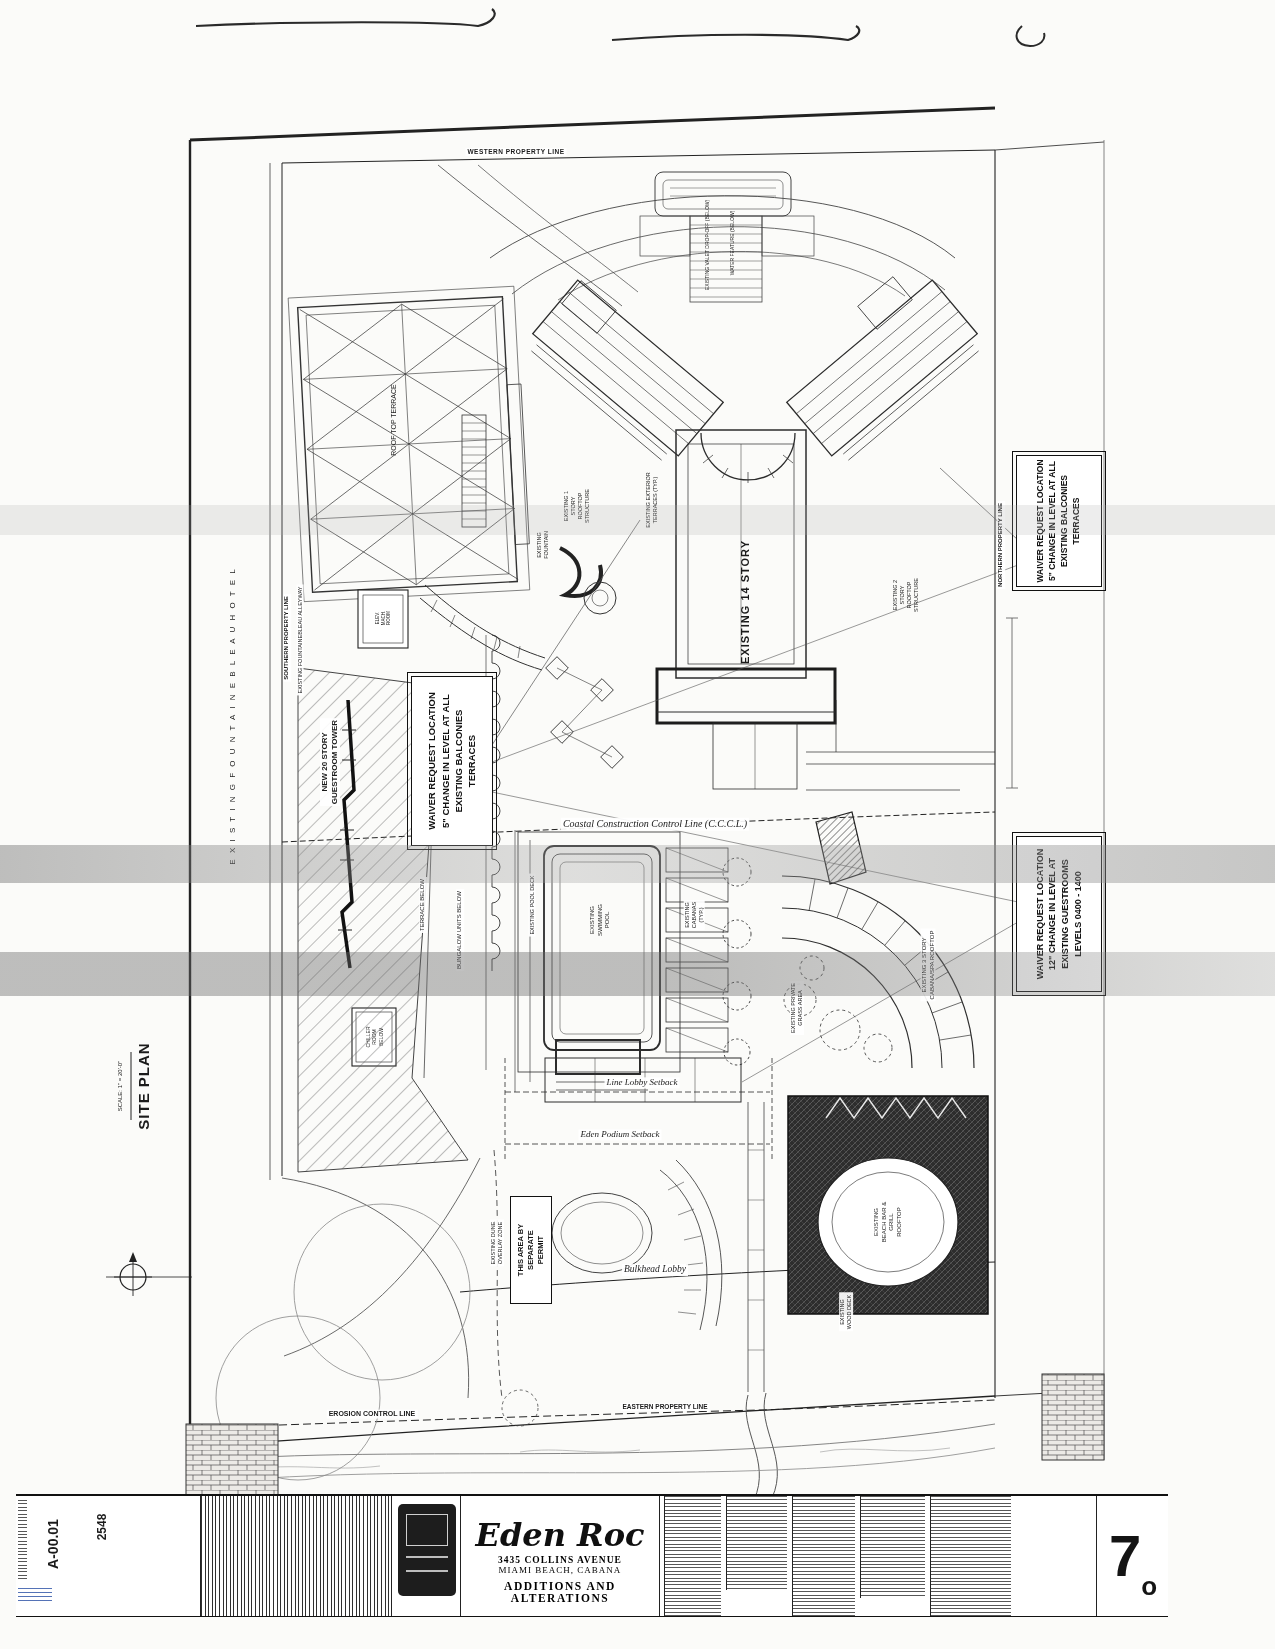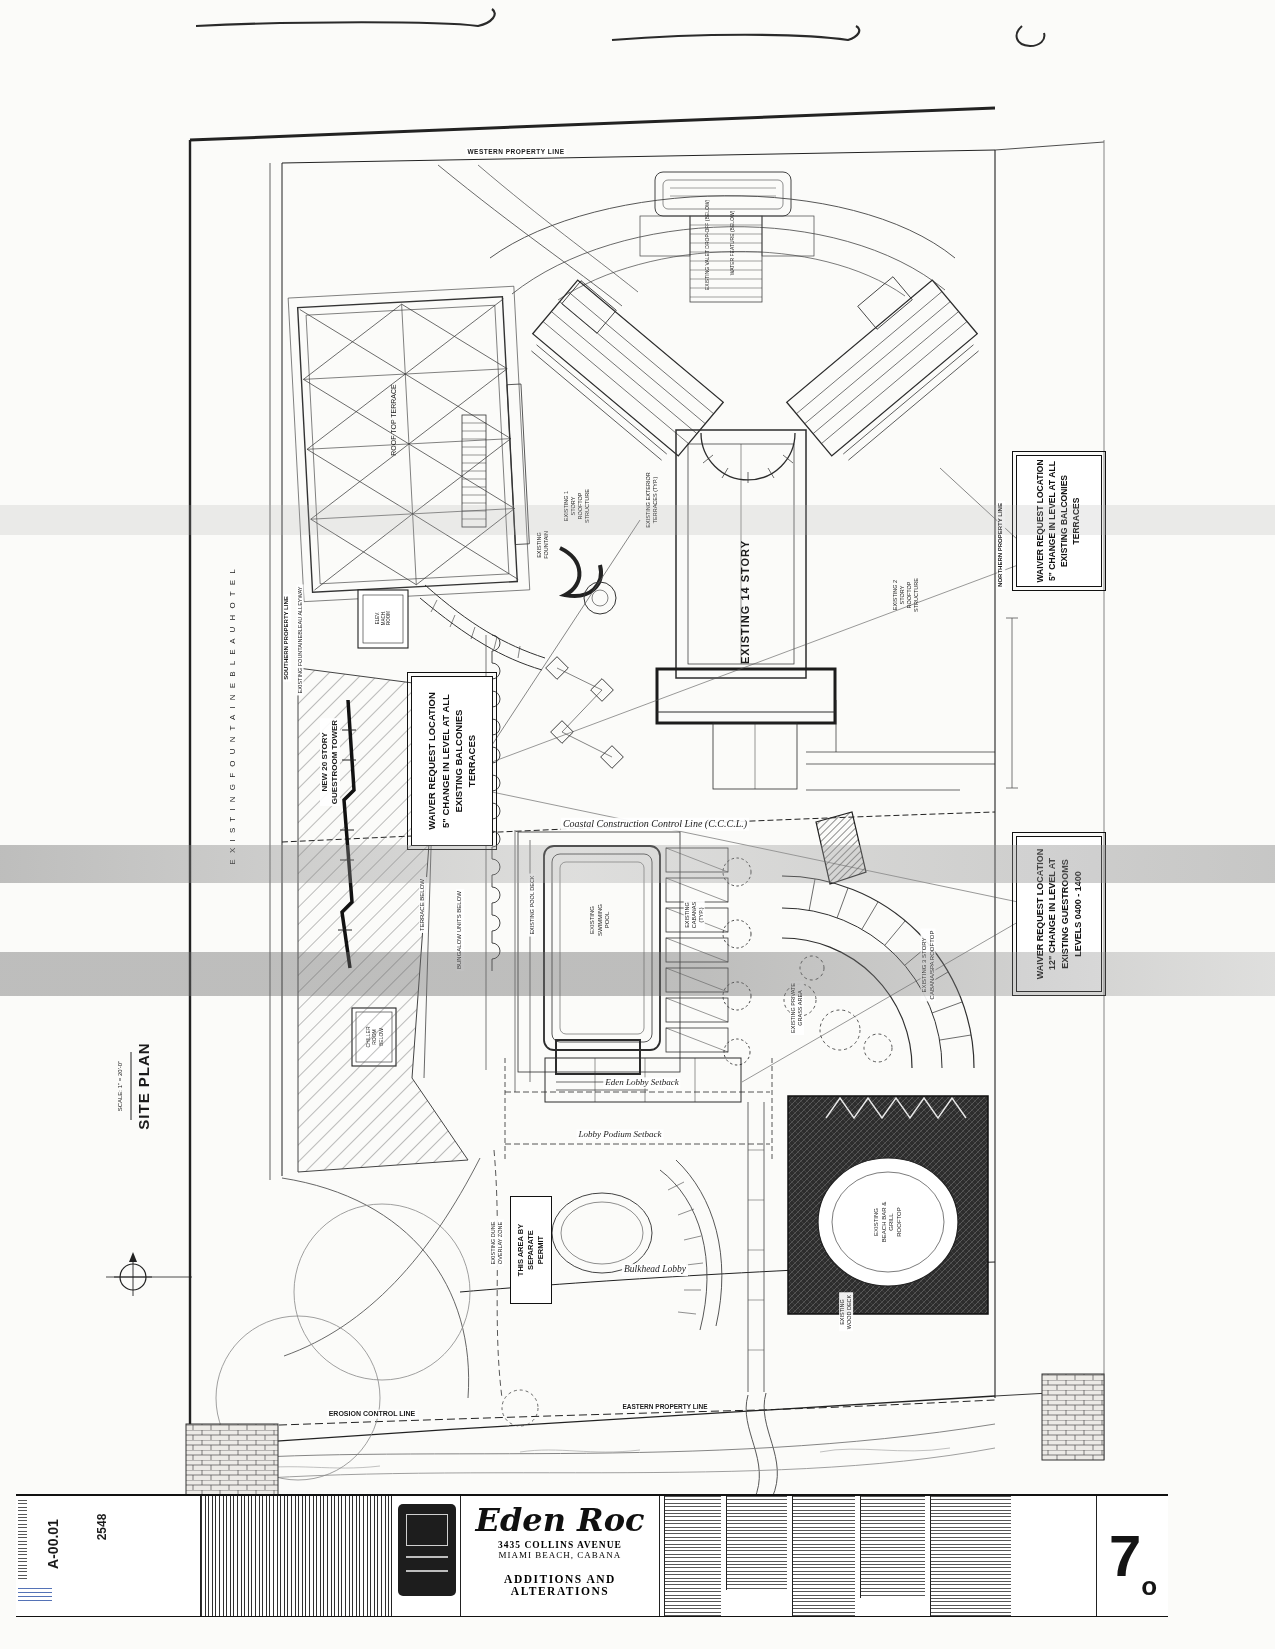--- a/index.html
+++ b/index.html
@@ -23,21 +23,21 @@
   .box{position:absolute;border:1.4px solid #111;background:#fff;z-index:3;}
   
   .tb{position:absolute;left:16px;top:1494px;width:1152px;height:120px;border-top:2px solid #111;
       border-bottom:1.5px solid #111;background:#fff;z-index:5;}
   .tbsec{position:absolute;top:0;height:100%;border-left:1px solid #222;}
   .micro{background-image:repeating-linear-gradient(180deg,rgba(45,45,45,.8) 0 1px,transparent 1px 3.4px);}
   .microv{background-image:repeating-linear-gradient(90deg,rgba(25,25,25,.9) 0 1px,transparent 1px 3.6px);}
   .stamp{position:absolute;background:#1d1d1d;border-radius:5px;}
   .stamp .in{position:absolute;left:8px;top:10px;right:8px;height:30px;border:1.5px solid #cfcfcf;}
   .stamp .ln{position:absolute;left:8px;right:8px;height:2px;background:#bdbdbd;}
-  .eden{font-family:"DejaVu Serif",serif;font-style:italic;font-weight:700;}
+  .eden{font-family:"DejaVu Serif",serif;font-style:italic;font-weight:700;margin-top:15px;}
   .serif{font-family:"Liberation Serif",serif;}
 </style>
 </head>
 <body>
 
 <div class="page">
 
   <svg class="linework" width="1275" height="1649" viewBox="0 0 1275 1649">
     <defs>
       <pattern id="diagHatch" width="12" height="12" patternTransform="rotate(45)" patternUnits="userSpaceOnUse">
@@ -319,22 +319,22 @@
 BELOW</div>
   <div class="lbl v" style="left:888px;top:1222px;font-size:6px">EXISTING
 BEACH BAR &amp;
 GRILL
 ROOFTOP</div>
   <div class="lbl v bg" style="left:846px;top:1312px;font-size:5.5px">EXISTING
 WOOD DECK</div>
   <div class="lbl v bg" style="left:497px;top:1243px;font-size:5.5px">EXISTING DUNE
 OVERLAY ZONE</div>
   <div class="lbl ital bg" style="left:655px;top:824px;font-size:10px">Coastal Construction Control Line (C.C.C.L.)</div>
-  <div class="lbl ital bg" style="left:642px;top:1083px;font-size:9px">Eden Lobby Setback</div>
-  <div class="lbl ital bg" style="left:620px;top:1135px;font-size:9px">Lobby Podium Setback</div>
+  <div class="lbl ital bg" style="left:642px;top:1083px;font-size:9px">Line Lobby Setback</div>
+  <div class="lbl ital bg" style="left:620px;top:1135px;font-size:9px">Eden Podium Setback</div>
   <div class="lbl ital bg" style="left:655px;top:1270px;font-size:9.5px">Bulkhead Lobby</div>
   <div class="lbl bold bg" style="left:372px;top:1414px;font-size:7px">EROSION CONTROL LINE</div>
   <div class="lbl bold bg" style="left:665px;top:1407px;font-size:6.5px">EASTERN PROPERTY LINE</div>
 
   <div class="lbl v bold" style="left:144px;top:1086px;font-size:15px;letter-spacing:1px">SITE PLAN</div>
   <div class="lbl v" style="left:121px;top:1086px;font-size:6px">SCALE: 1" = 20'-0"</div>
 
   <div class="wbox" style="left:1059px;top:521px;width:130px;height:84px;font-size:8.5px">WAIVER REQUEST LOCATION
 5" CHANGE IN LEVEL AT ALL
 EXISTING BALCONIES
@@ -366,21 +366,21 @@
     <div class="stamp" style="left:382px;top:8px;width:58px;height:92px">
       <span class="in"></span>
       <span class="ln" style="top:52px"></span>
       <span class="ln" style="top:66px"></span>
     </div>
 
     <div class="tbsec" style="left:444px;width:200px;border-right:1px solid #222;text-align:center;padding-top:8px;box-sizing:border-box">
       <div class="eden" style="font-size:32px;line-height:1;color:#101010">Eden Roc</div>
       <div class="serif bold" style="font-size:9.5px;letter-spacing:1px;margin-top:4px">3435 COLLINS AVENUE</div>
       <div class="serif" style="font-size:9px;letter-spacing:1px">MIAMI BEACH, CABANA</div>
-      <div class="serif bold" style="font-size:11.5px;letter-spacing:1.5px;margin-top:13px">ADDITIONS AND ALTERATIONS</div>
+      <div class="serif bold" style="font-size:11.5px;letter-spacing:1.5px;margin-top:5px">ADDITIONS AND ALTERATIONS</div>
     </div>
 
     <div class="tbsec micro" style="left:648px;width:56px"></div>
     <div class="tbsec micro" style="left:710px;width:60px;height:78%"></div>
     <div class="tbsec micro" style="left:776px;width:62px"></div>
     <div class="tbsec micro" style="left:844px;width:64px;height:85%"></div>
     <div class="tbsec micro" style="left:914px;width:80px"></div>
 
 
     <div class="tbsec" style="left:1080px;width:72px;border-right:none;display:flex;align-items:center;justify-content:center">

